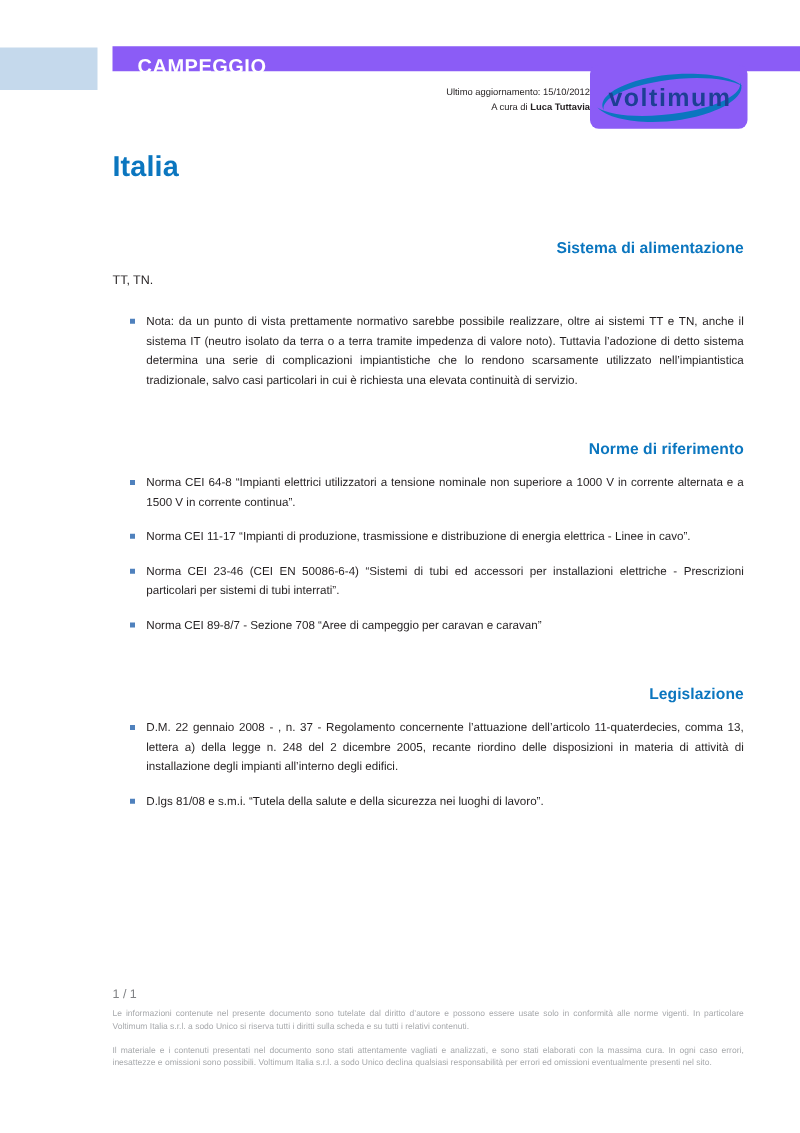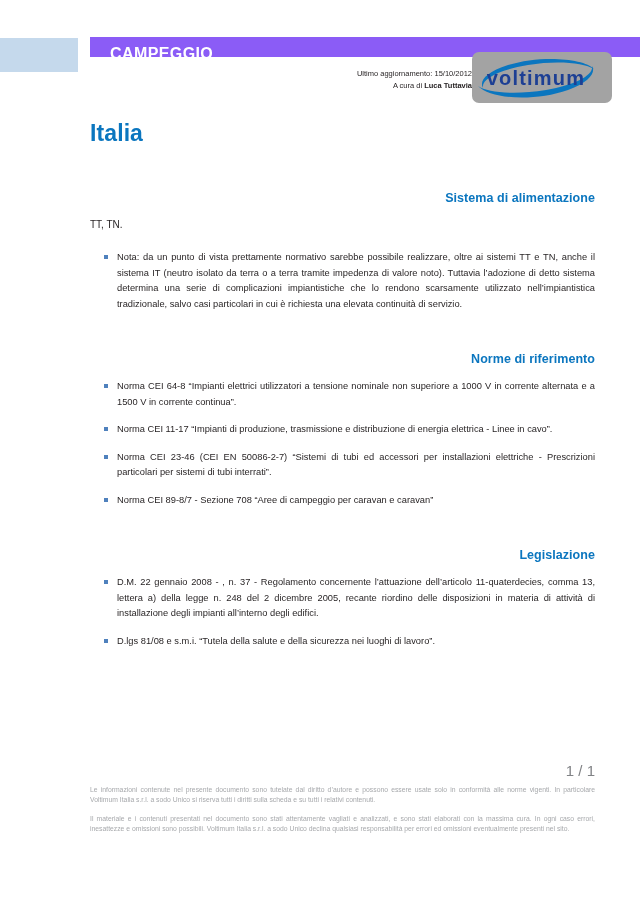--- a/index.html
+++ b/index.html
@@ -62,23 +62,23 @@
   }
   .header-meta b {
     font-weight: bold;
   }
 
   
   .logo {
     position: absolute;
     left: 472px;
     top: 52px;
-    width: 140px;
+    width: 126px;
     height: 51px;
-    background: #a3a3a3;
+    background: #8b5cf6;
     border-radius: 7px;
     overflow: hidden;
   }
   .logo svg {
     display: block;
   }
 
   
   .content {
     position: absolute;
@@ -140,24 +140,24 @@
   }
 
   
   .footer {
     position: absolute;
     left: 90px;
     top: 762px;
     width: 505px;
   }
   .page-number {
-    text-align: right;
-    font-size: 15px;
+    font-size: 10px;
     color: #808285;
     margin-bottom: 6px;
+    margin-top: 28px;
   }
   .footer-para {
     font-size: 6.8px;
     line-height: 9.6px;
     color: #a7a9ac;
     text-align: justify;
     margin: 0 0 10px 0;
   }
 </style>
 </head>
@@ -195,21 +195,21 @@
     <ul class="bullets">
       <li>Nota: da un punto di vista prettamente normativo sarebbe possibile realizzare, oltre ai sistemi TT e TN, anche il sistema IT (neutro isolato da terra o a terra tramite impedenza di valore noto). Tuttavia l’adozione di detto sistema determina una serie di complicazioni impiantistiche che lo rendono scarsamente utilizzato nell’impiantistica tradizionale, salvo casi particolari in cui è richiesta una elevata continuità di servizio.</li>
     </ul>
   </div>
 
   <div class="section">
     <h2 class="section-heading spaced-top">Norme di riferimento</h2>
     <ul class="bullets">
       <li>Norma CEI 64-8 “Impianti elettrici utilizzatori a tensione nominale non superiore a 1000 V in corrente alternata e a 1500 V in corrente continua”.</li>
       <li>Norma CEI 11-17 “Impianti di produzione, trasmissione e distribuzione di energia elettrica - Linee in cavo”.</li>
-      <li>Norma CEI 23-46 (CEI EN 50086-2-7) “Sistemi di tubi ed accessori per installazioni elettriche - Prescrizioni particolari per sistemi di tubi interrati”.</li>
+      <li>Norma CEI 23-46 (CEI EN 50086-6-4) “Sistemi di tubi ed accessori per installazioni elettriche - Prescrizioni particolari per sistemi di tubi interrati”.</li>
       <li>Norma CEI 89-8/7 - Sezione 708 “Aree di campeggio per caravan e caravan”</li>
     </ul>
   </div>
 
   <div class="section">
     <h2 class="section-heading spaced-top">Legislazione</h2>
     <ul class="bullets">
       <li>D.M. 22 gennaio 2008 - , n. 37 - Regolamento concernente l’attuazione dell’articolo 11-quaterdecies, comma 13, lettera a) della legge n. 248 del 2 dicembre 2005, recante riordino delle disposizioni in materia di attività di installazione degli impianti all’interno degli edifici.</li>
       <li>D.lgs 81/08 e s.m.i. “Tutela della salute e della sicurezza nei luoghi di lavoro”.</li>
     </ul>

